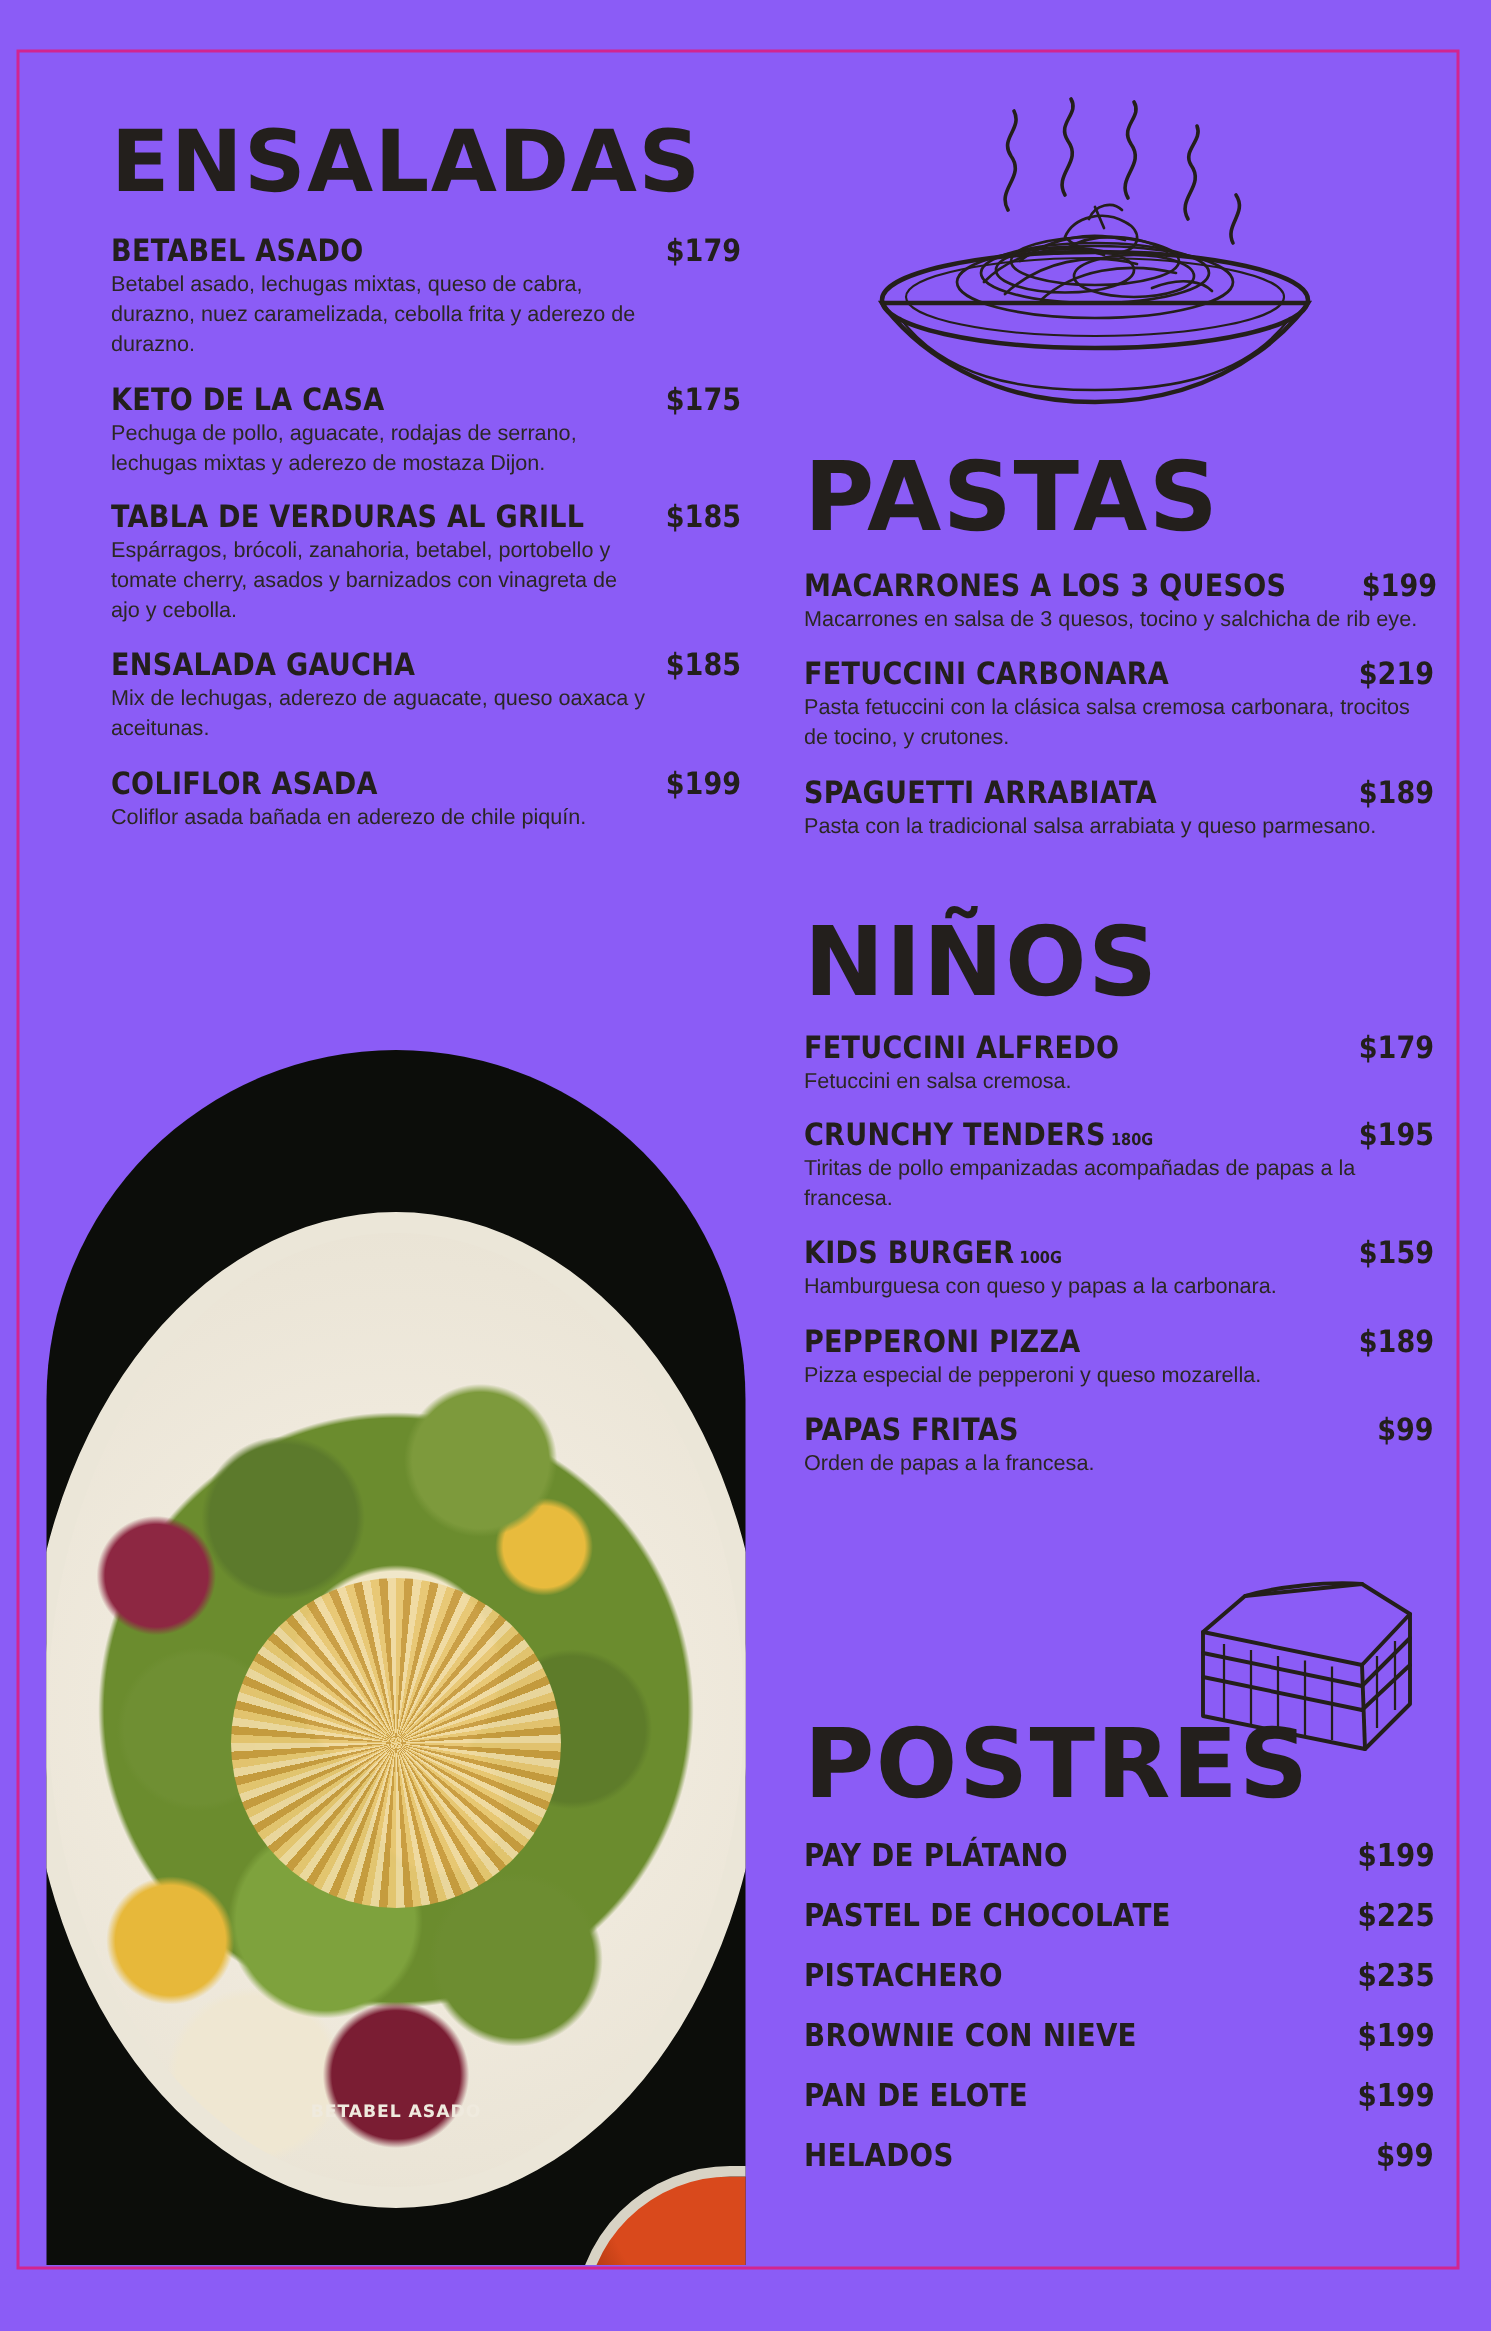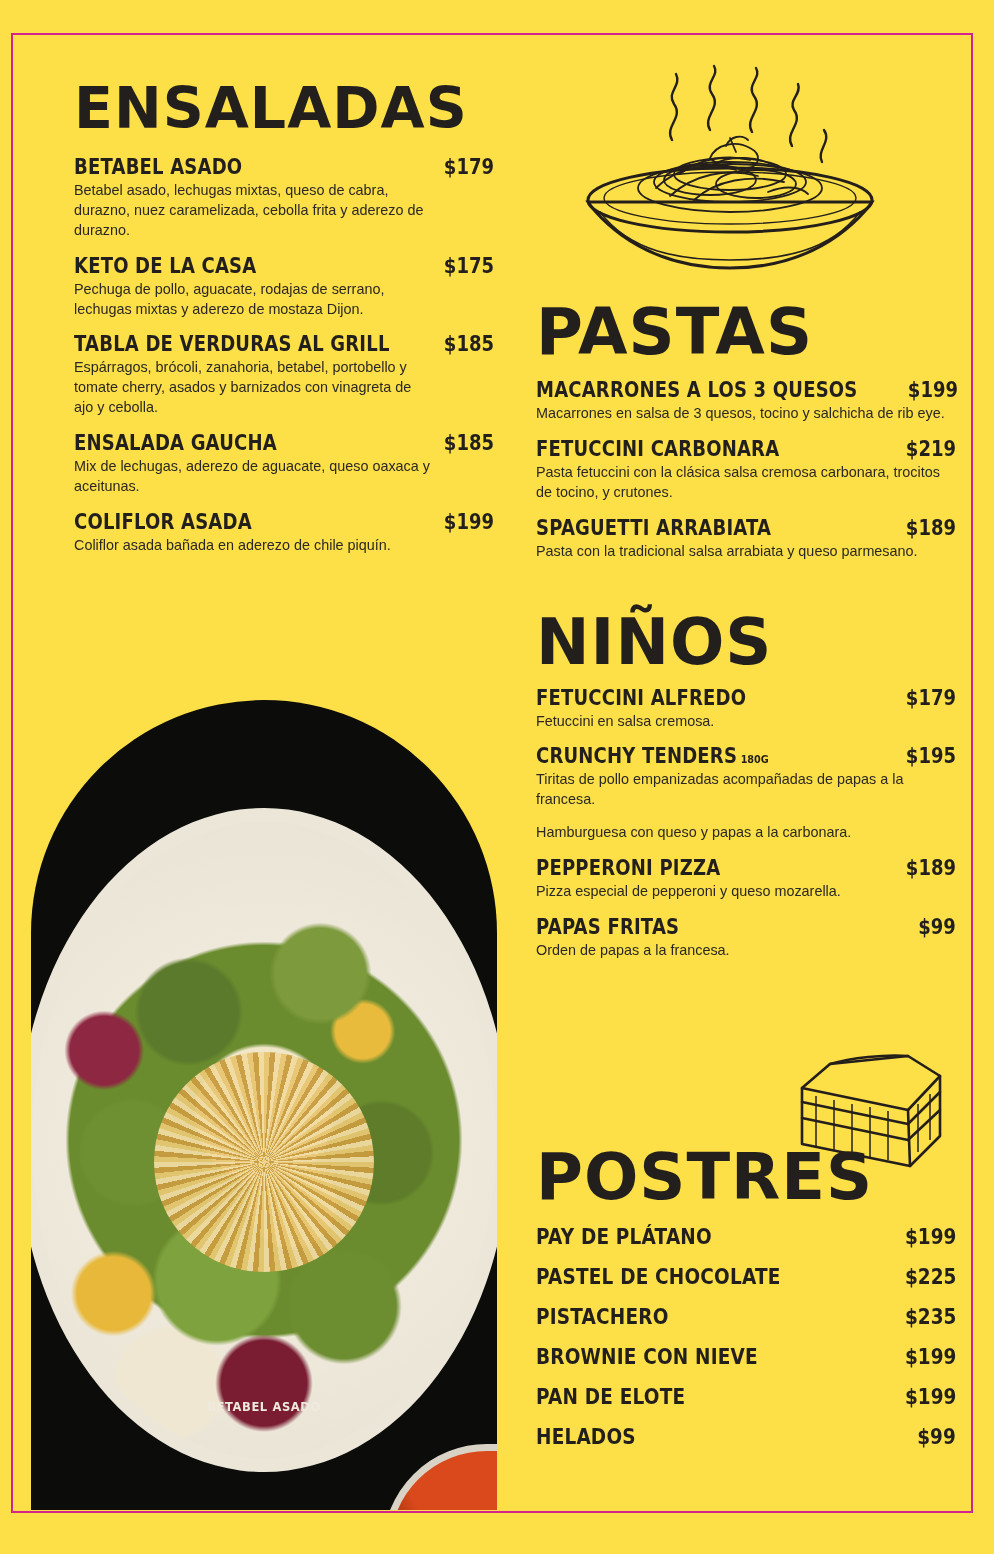--- a/index.html
+++ b/index.html
@@ -4,21 +4,21 @@
 <style>
   html, body {
     margin: 0;
     padding: 0;
     background: #fdf8e4;
   }
   .page {
     position: relative;
     width: 994px;
     height: 1554px;
-    background: #fde047;
+    background: #8b5cf6;
     font-family: "Liberation Sans", sans-serif;
     overflow: hidden;
   }
   
   .frame {
     position: absolute;
     left: 11px;
     top: 33px;
     width: 962px;
     height: 1480px;
@@ -348,20 +348,24 @@
 
       <div class="item">
         <div class="item-head">
           <span class="item-name"><span>CRUNCHY TENDERS</span><span class="gram">180G</span></span>
           <span class="item-price">$195</span>
         </div>
         <div class="item-desc">Tiritas de pollo empanizadas acompañadas de papas a la francesa.</div>
       </div>
 
       <div class="item">
+        <div class="item-head">
+          <span class="item-name"><span>KIDS BURGER</span><span class="gram">100G</span></span>
+          <span class="item-price">$159</span>
+        </div>
         <div class="item-desc">Hamburguesa con queso y papas a la carbonara.</div>
       </div>
 
       <div class="item">
         <div class="item-head">
           <span class="item-name">PEPPERONI PIZZA</span>
           <span class="item-price">$189</span>
         </div>
         <div class="item-desc">Pizza especial de pepperoni y queso mozarella.</div>
       </div>

